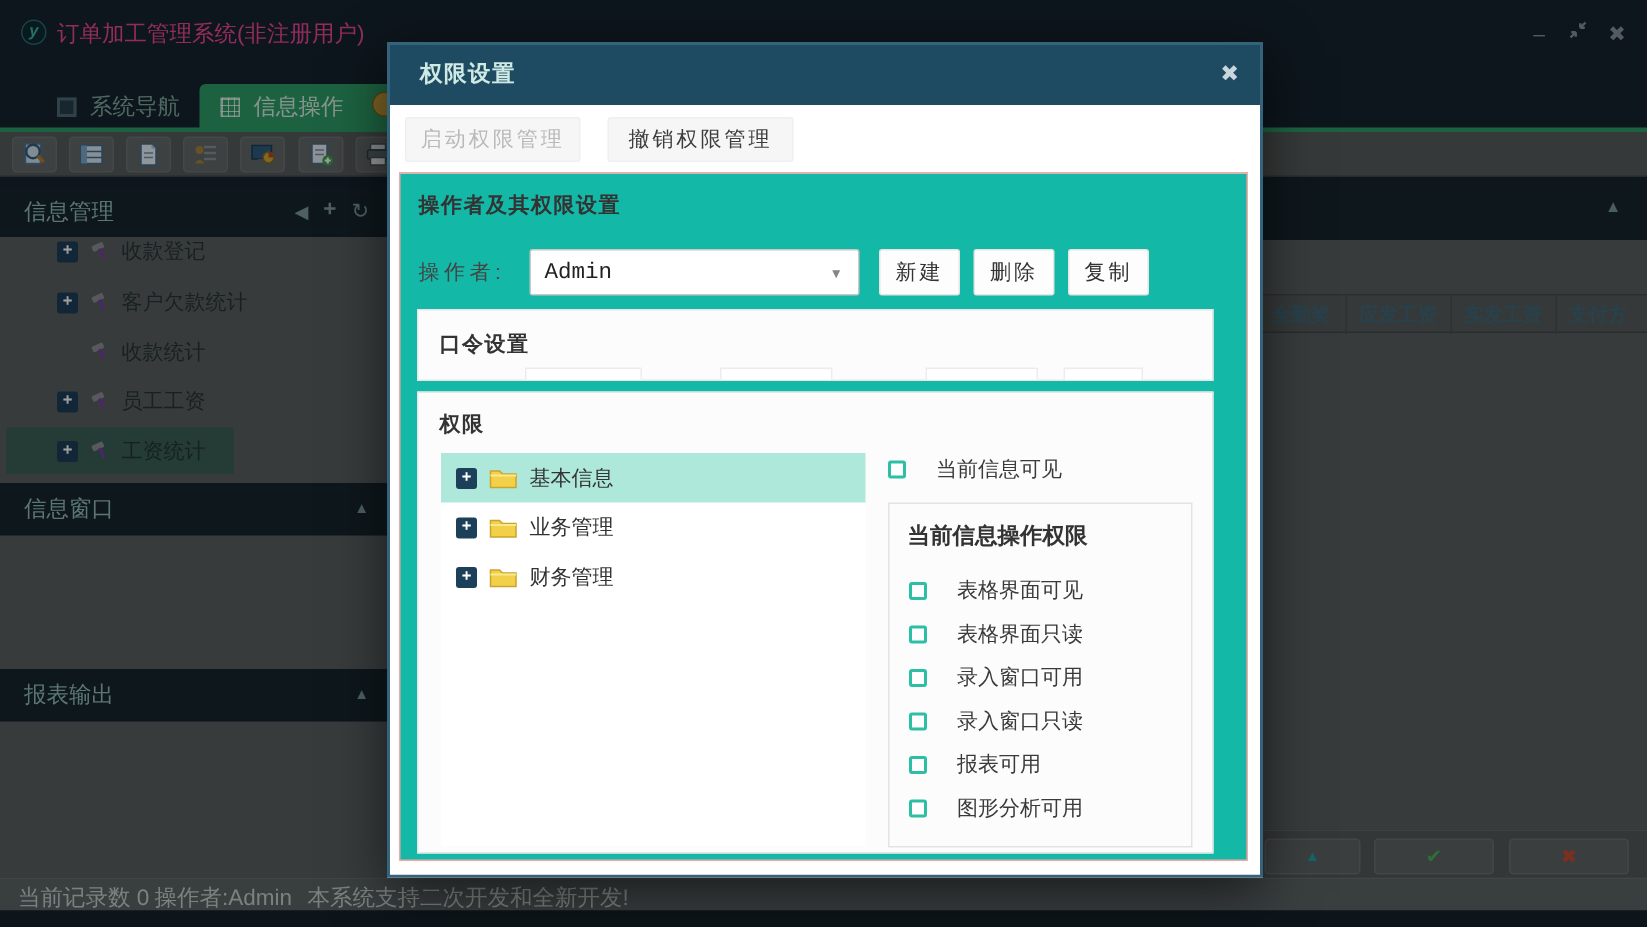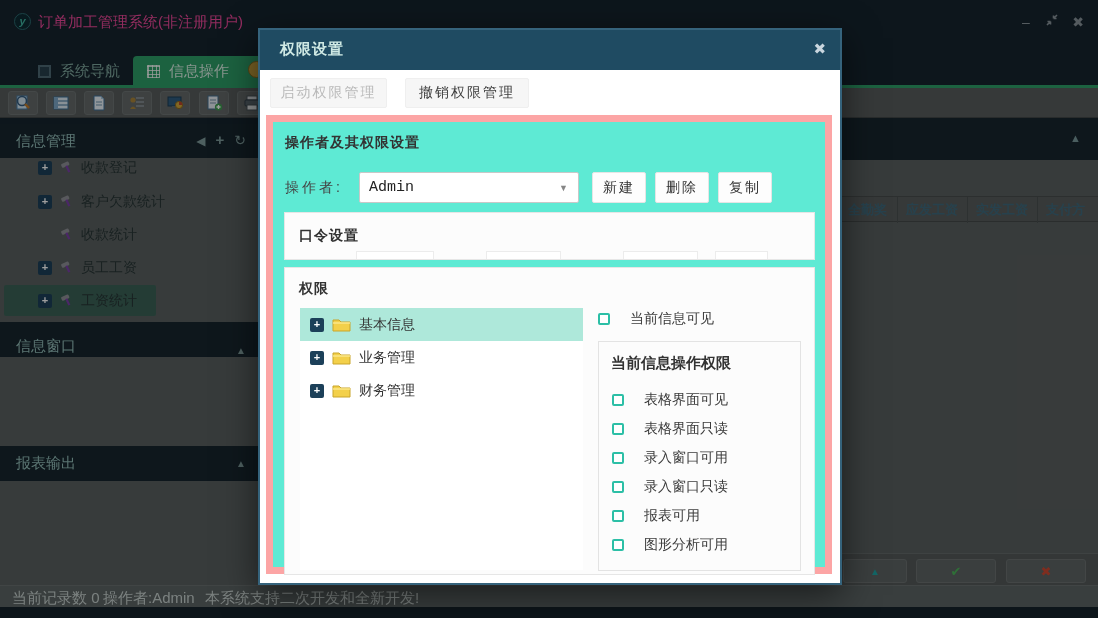--- a/index.html
+++ b/index.html
@@ -78,21 +78,21 @@
   .m-title { position:absolute; left:20px; top:10px; font-size:15px; font-weight:bold; color:#cfe9e4; letter-spacing:1px; }
   .m-close { position:absolute; right:14px; top:10px; font-size:15px; font-weight:bold; color:#c9d6de; cursor:pointer; }
   .m-body { position:absolute; left:0; top:40px; right:0; bottom:0; background:#fff; }
 
   .m-actbtn { position:absolute; top:8px; height:30px; background:#f6f6f6; border:1px solid #efefef; border-radius:2px;
               font-size:14px; letter-spacing:2px; display:flex; align-items:center; justify-content:center; }
   .m-act-disabled { left:10px; width:117px; color:#b9b9b9; }
   .m-act-enabled { left:145px; width:124px; color:#3d3d3d; }
 
   .m-panel { position:absolute; left:6px; top:45px; width:566px; height:459px;
-             background:#5eead4; border:7px solid #fca5a5; }
+             background:#14b8a6; border:1px solid #fca5a5; }
   .m-sec-title { position:absolute; font-weight:bold; font-size:14px; color:#333; letter-spacing:1px; }
 
   .op-label { position:absolute; left:12px; top:57px; font-size:14px; color:#444; letter-spacing:3px; }
   .op-select { position:absolute; left:86px; top:50px; width:220px; height:31px; background:#fff;
                border:1px solid #c8c8c8; border-radius:2px; }
   .op-select .val { position:absolute; left:9px; top:6px; font-family:"Liberation Mono","DejaVu Sans Mono",monospace; font-size:15px; color:#222; }
   .op-select .caret { position:absolute; right:10px; top:10px; font-size:9px; color:#868686; }
   .op-btn { position:absolute; top:50px; width:54px; height:31px; background:#fdfdfd; border:1px solid #e5e5e5;
             border-radius:2px; font-size:14px; color:#333; letter-spacing:2px;
             display:flex; align-items:center; justify-content:center; }
@@ -268,21 +268,21 @@
             <g transform="rotate(-25 7 7)">
               <rect x="2" y="3" width="8" height="4" rx="1" fill="#8f9096"></rect>
               <rect x="5.4" y="6.5" width="2.2" height="7" fill="#7a3fa8"></rect>
             </g>
           </svg>
       </span>
       <span>工资统计</span>
     </div>
   </div>
 
-  <div class="abs side-hdr" style="top:322px;align-items:flex-end;">
+  <div class="abs side-hdr" style="top:322px;">
     <span>信息窗口</span>
     <span class="tools">
         <span style="font-size:10px;">▲</span>
       </span>
   </div>
   <div class="abs side-panel" style="top:357px; height:89px;"></div>
 
   <div class="abs side-hdr" style="top:446px;">
     <span>报表输出</span>
     <span class="tools">

